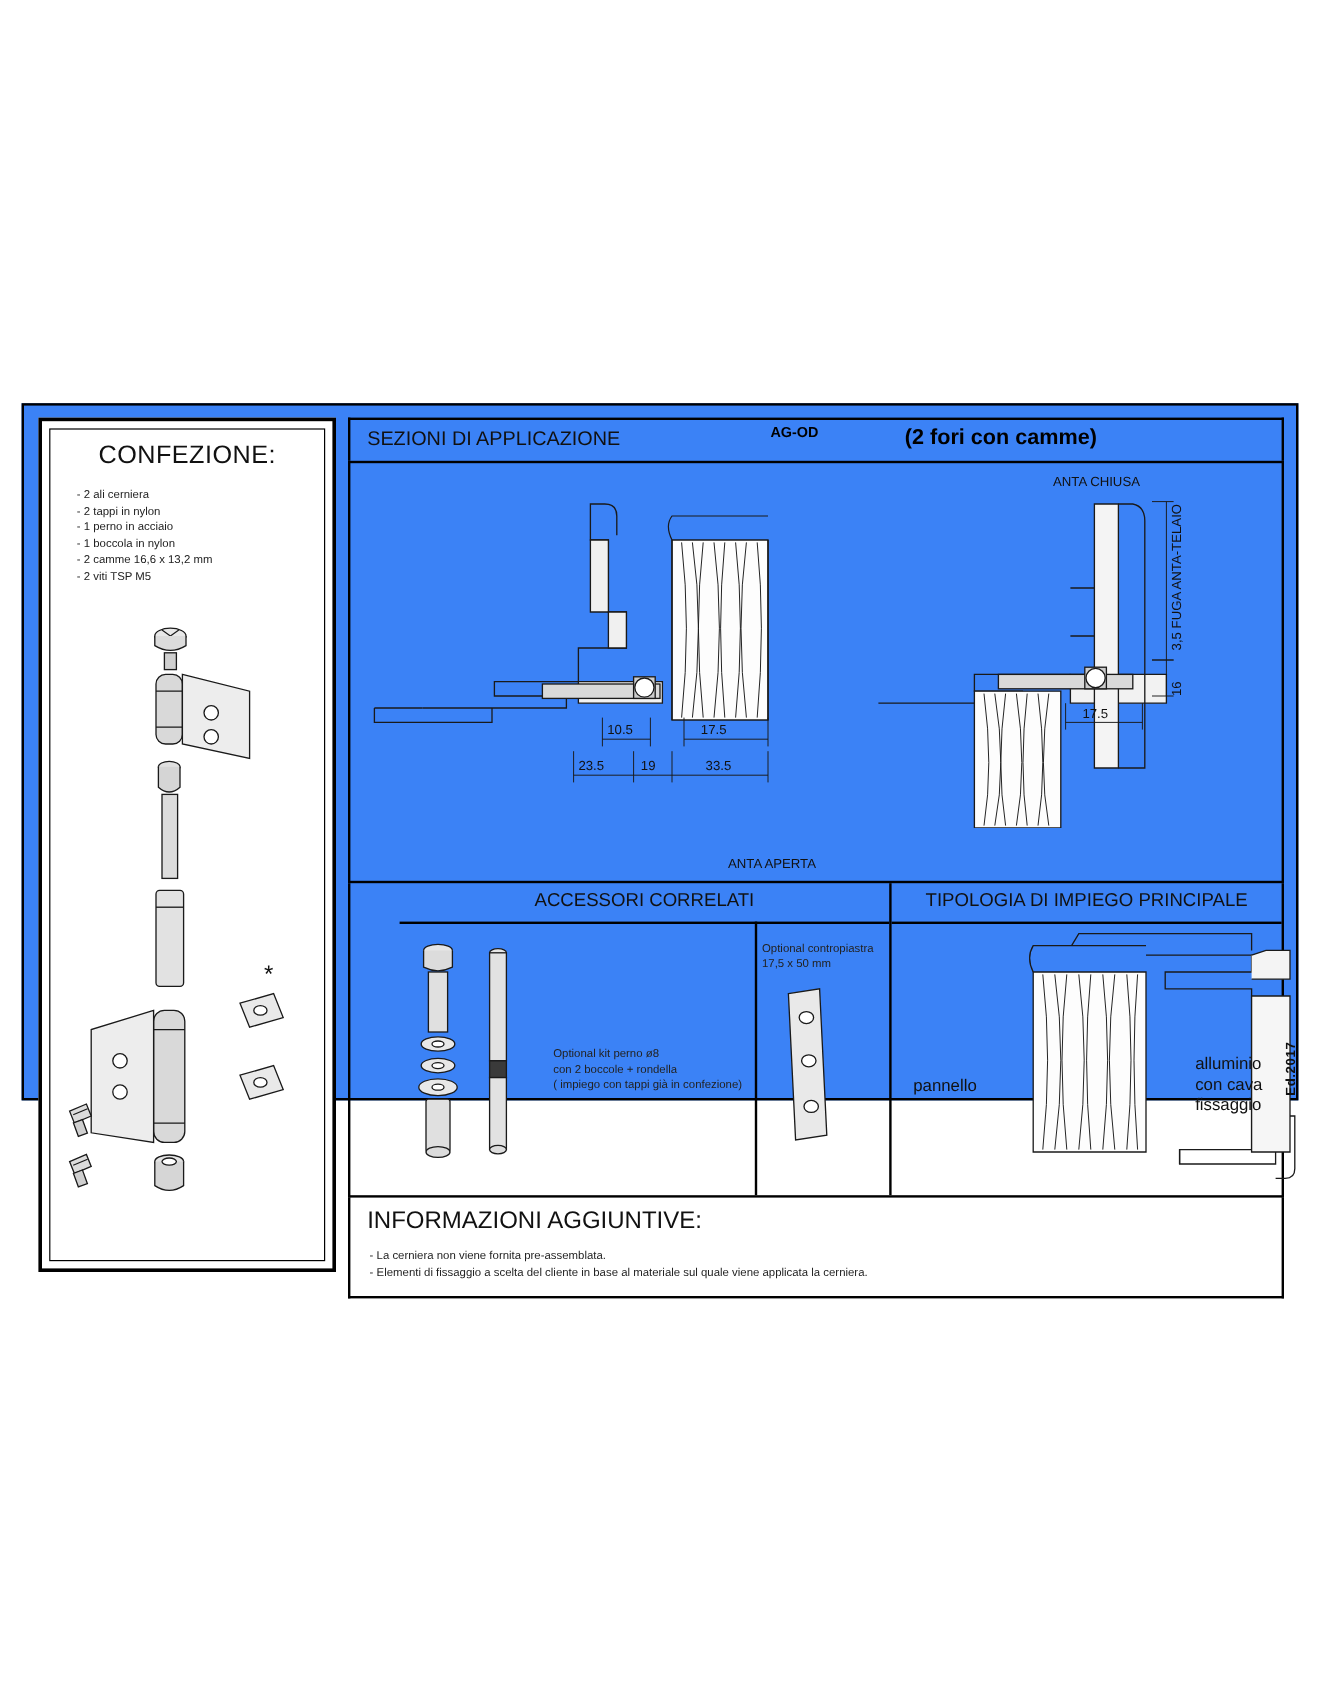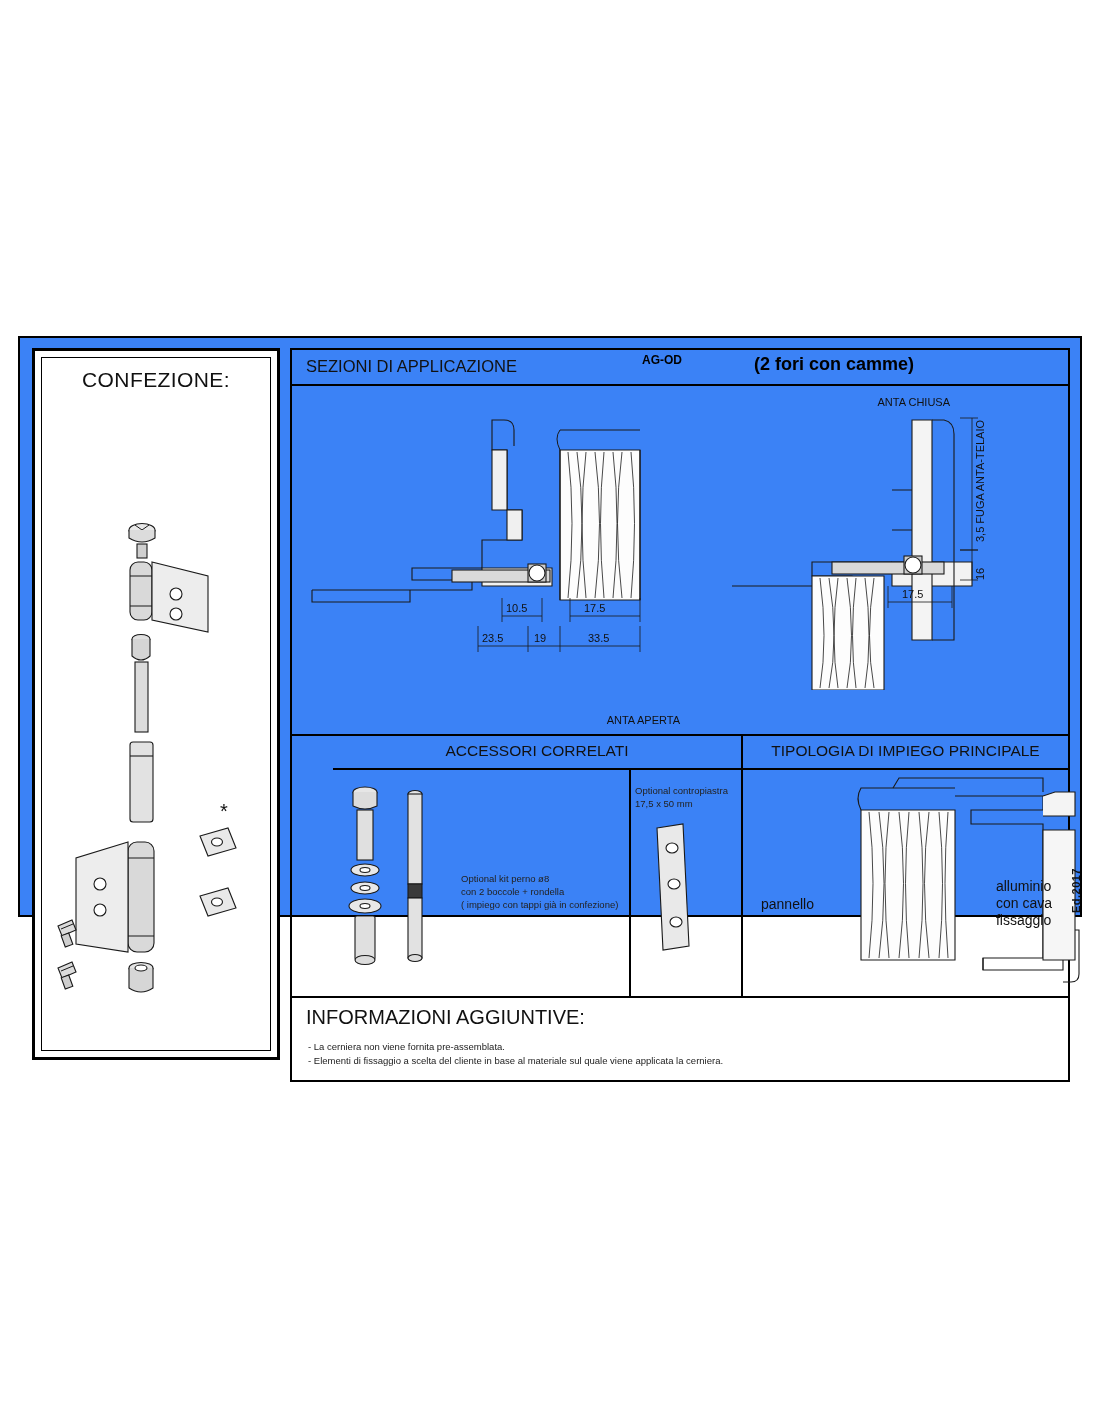--- a/index.html
+++ b/index.html
@@ -225,20 +225,28 @@
 
 <div id="page">
 
   <div class="sheet">
 
     <div class="confezione">
       <div class="confezione-inner">
 
         <div class="conf-title">CONFEZIONE:</div>
 
+        <div class="conf-list">
+          <div>- 2 ali cerniera</div>
+          <div>- 2 tappi in nylon</div>
+          <div>- 1 perno in acciaio</div>
+          <div>- 1 boccola in nylon</div>
+          <div>- 2 camme 16,6 x 13,2 mm</div>
+          <div>- 2 viti TSP M5</div>
+        </div>
 
         <div class="hinge-art">
           <svg width="222" height="530" viewBox="0 0 222 530">
             <g fill="none" stroke="#1a1a1a" stroke-width="1.1">
 
               <ellipse cx="92" cy="24" rx="13" ry="6.5" fill="#e8e8e8"></ellipse>
               <path d="M85 19 L99 29 M99 19 L85 29" stroke-width="1"></path>
               <path d="M79 24 L79 32 Q92 40 105 32 L105 24" fill="#dcdcdc"></path>
               <rect x="87" y="38" width="10" height="14" fill="#cfcfcf"></rect>
 

